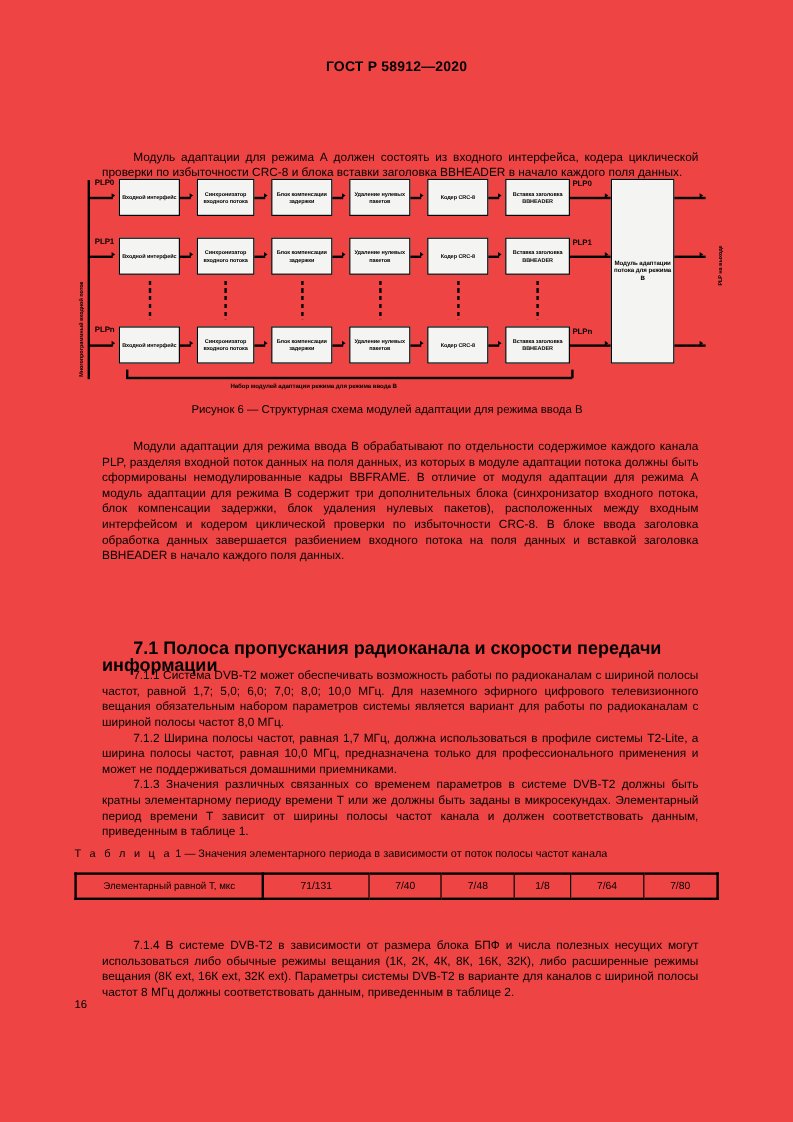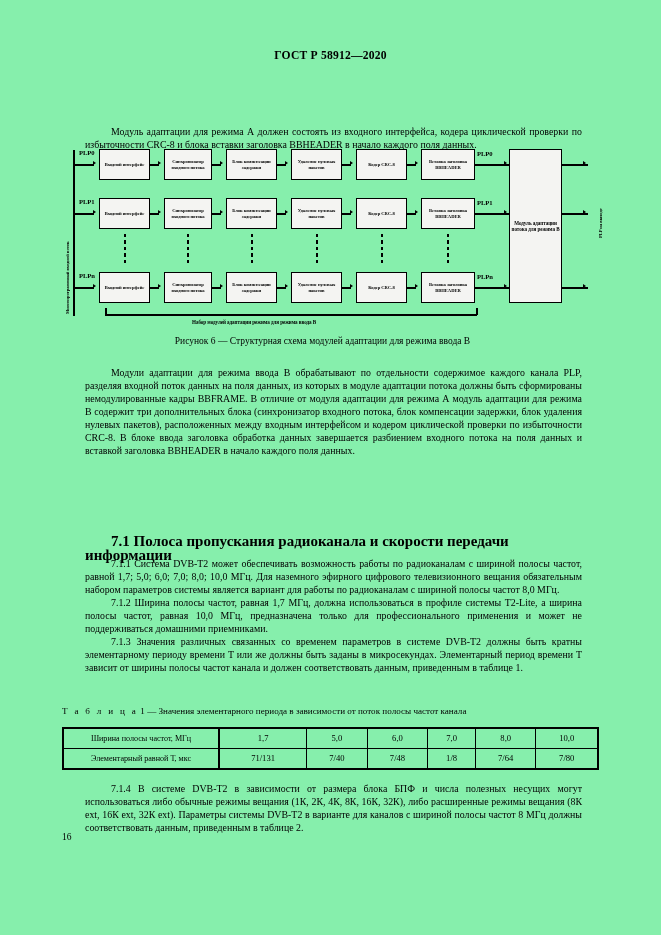--- a/index.html
+++ b/index.html
@@ -5,24 +5,24 @@
 <style>
   html, body {
     margin: 0;
     padding: 0;
     background: #8a8a8a;
   }
   .page {
     position: relative;
     width: 661px;
     height: 935px;
-    background: #86efac;
+    background: #ef4444;
     margin: 0 auto;
     overflow: hidden;
-    font-family: Liberation Serif, serif;
+    font-family: Liberation Sans, sans-serif;
     color: #000;
     box-sizing: border-box;
   }
 
   
   .doc-header {
     position: absolute;
     left: 0;
     right: 0;
     top: 49px;
@@ -335,29 +335,20 @@
   </div>
 
   <div class="tbl-caption">
     <span class="sp">Т а б л и ц а</span>
     <span>1</span>
     <span>— Значения элементарного периода в зависимости от поток полосы частот канала</span>
   </div>
 
   <table class="gost">
     <tbody>
-      <tr>
-        <td class="lbl">Ширина полосы частот, МГц</td>
-        <td>1,7</td>
-        <td>5,0</td>
-        <td>6,0</td>
-        <td>7,0</td>
-        <td>8,0</td>
-        <td>10,0</td>
-      </tr>
       <tr>
         <td class="lbl">Элементарный равной Т, мкс</td>
         <td>71/131</td>
         <td>7/40</td>
         <td>7/48</td>
         <td>1/8</td>
         <td>7/64</td>
         <td>7/80</td>
       </tr>
     </tbody>

